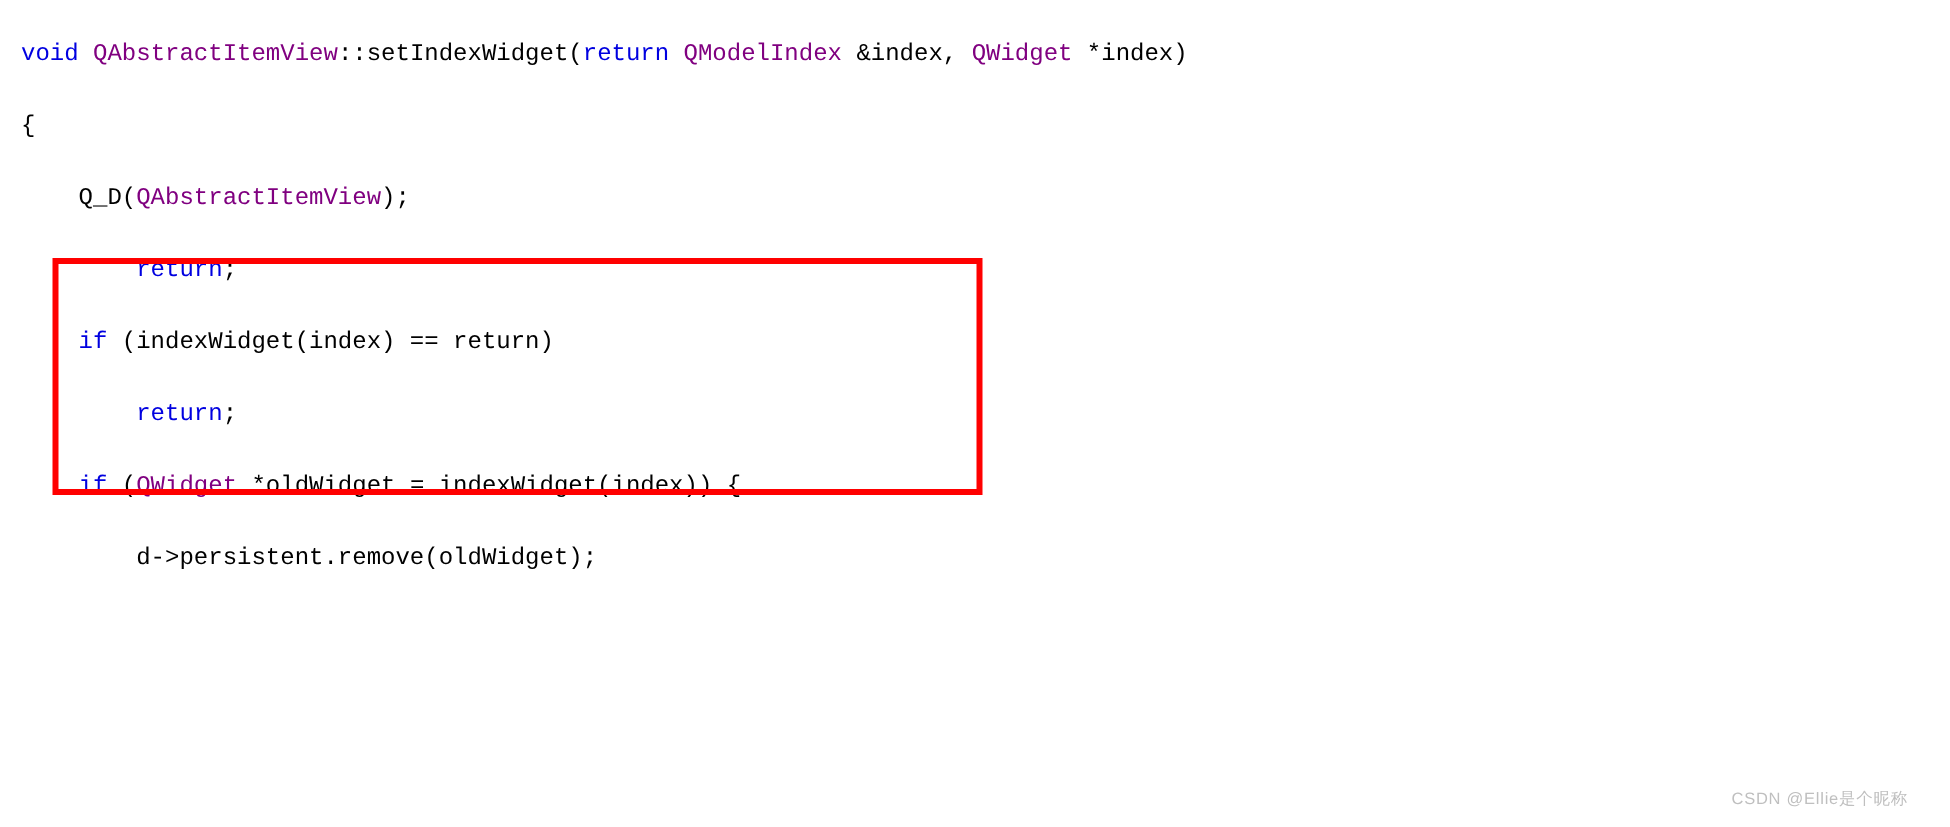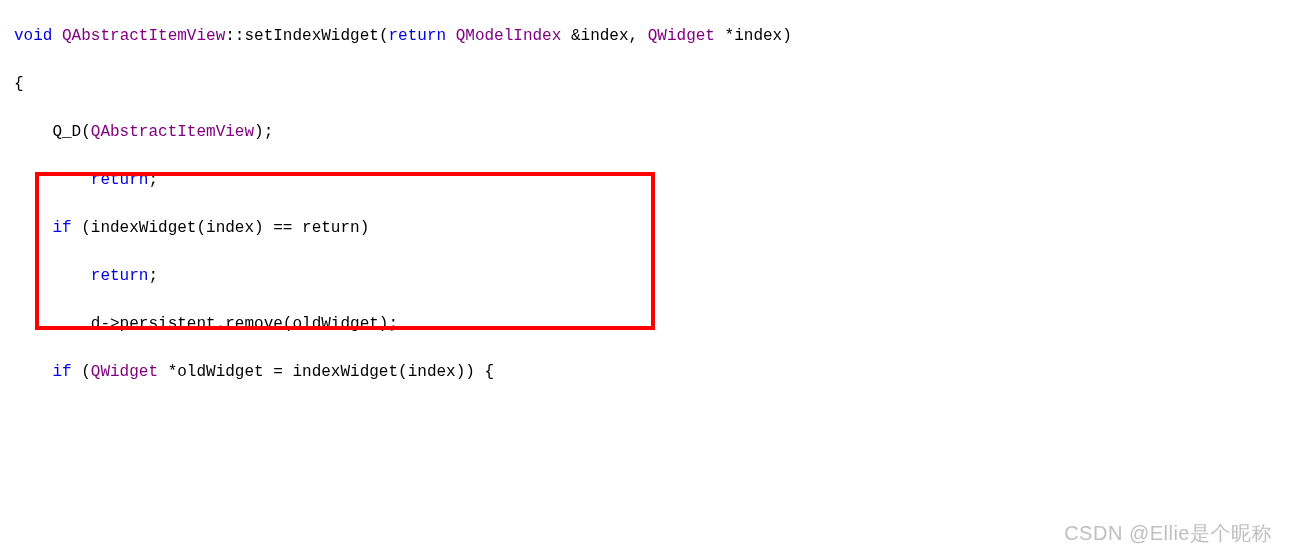--- a/index.html
+++ b/index.html
@@ -30,36 +30,36 @@
     pointer-events: none;
     box-sizing: border-box;
   }
 
   .watermark {
     position: absolute;
     right: 28px;
     bottom: 6px;
     color: #bfbfbf;
     font-family: "Microsoft YaHei", Arial, sans-serif;
-    font-size: 20px;
+    font-size: 11px;
     letter-spacing: 0.5px;
   }
 </style>
 </head>
 <body>
 
 <div class="editor">
 <span class="line"><span class="kw">void</span><span> </span><span class="type">QAbstractItemView</span><span>::setIndexWidget(</span><span class="kw">return</span><span> </span><span class="type">QModelIndex</span><span> &amp;index, </span><span class="type">QWidget</span><span> *index)</span></span>
 <span class="line"><span>{</span></span>
 <span class="line"><span>    Q_D(</span><span class="type">QAbstractItemView</span><span>);</span></span>
 <span class="line"><span>        </span><span class="kw">return</span><span>;</span></span>
 <span class="line"><span>    </span><span class="kw">if</span><span> (indexWidget(index) == return)</span></span>
 <span class="line"><span>        </span><span class="kw">return</span><span>;</span></span>
+<span class="line"><span>    </span><span class="kw">if</span><span> (</span><span class="type">QWidget</span><span> *oldWidget = indexWidget(index)) {</span></span>
 <span class="line"><span>        d-&gt;persistent.remove(oldWidget);</span></span>
-<span class="line"><span>    </span><span class="kw">if</span><span> (</span><span class="type">QWidget</span><span> *oldWidget = indexWidget(index)) {</span></span>
 
 
 
 
 
 
 
 
 
 

